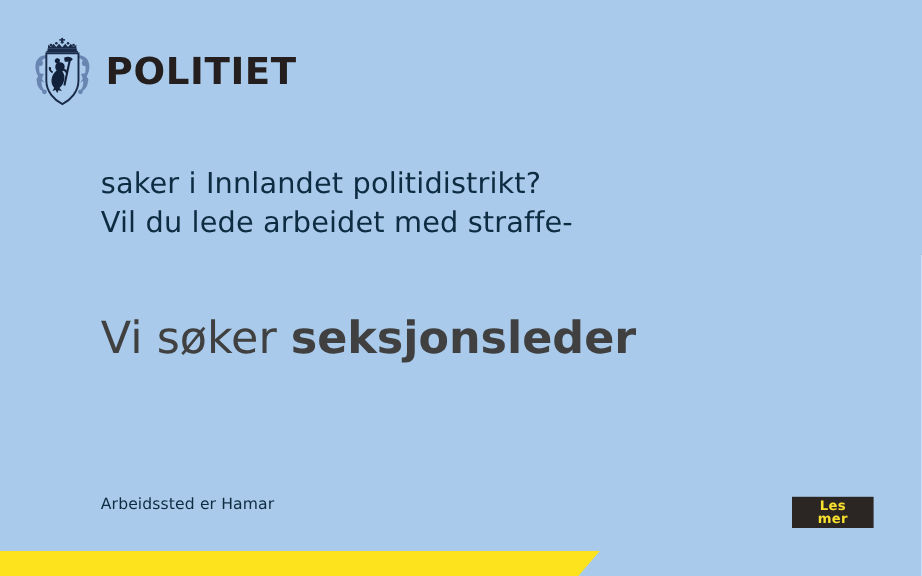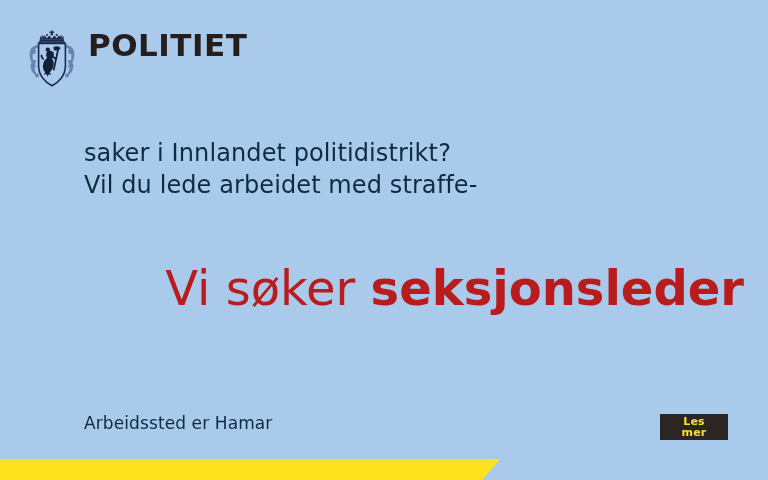--- a/index.html
+++ b/index.html
@@ -16,21 +16,21 @@
     overflow: hidden;
     background: #a9caea;
   }
 
   
   #logo-block {
     position: absolute;
     left: 26px;
     top: 30px;
     display: flex;
-    align-items: flex-start;
+    align-items: center;
     height: 60px;
   }
   #coat-of-arms {
     width: 52px;
     height: 58px;
     display: block;
   }
   #wordmark {
     margin-left: 10px;
     font-family: "DejaVu Sans", sans-serif;
@@ -54,35 +54,34 @@
     color: #0d2c42;
     letter-spacing: 0.1px;
   }
 
   
   #headline {
     position: absolute;
     left: 84px;
     top: 263px;
     width: 660px;
-    font-size: 48px;
+    font-size: 37px;
     line-height: 1.05;
-    color: #b91c1c;
+    color: #404040;
     white-space: nowrap;
-    text-align: right;
   }
   #headline .light { font-weight: 400; }
   #headline .strong { font-weight: bold; }
 
   
   #location {
     position: absolute;
     left: 84px;
     top: 413px;
-    font-size: 17px;
+    font-size: 13px;
     font-weight: 400;
     color: #0d2c42;
     letter-spacing: 0.1px;
   }
 
   
   #cta-button {
     position: absolute;
     left: 660px;
     top: 414px;

